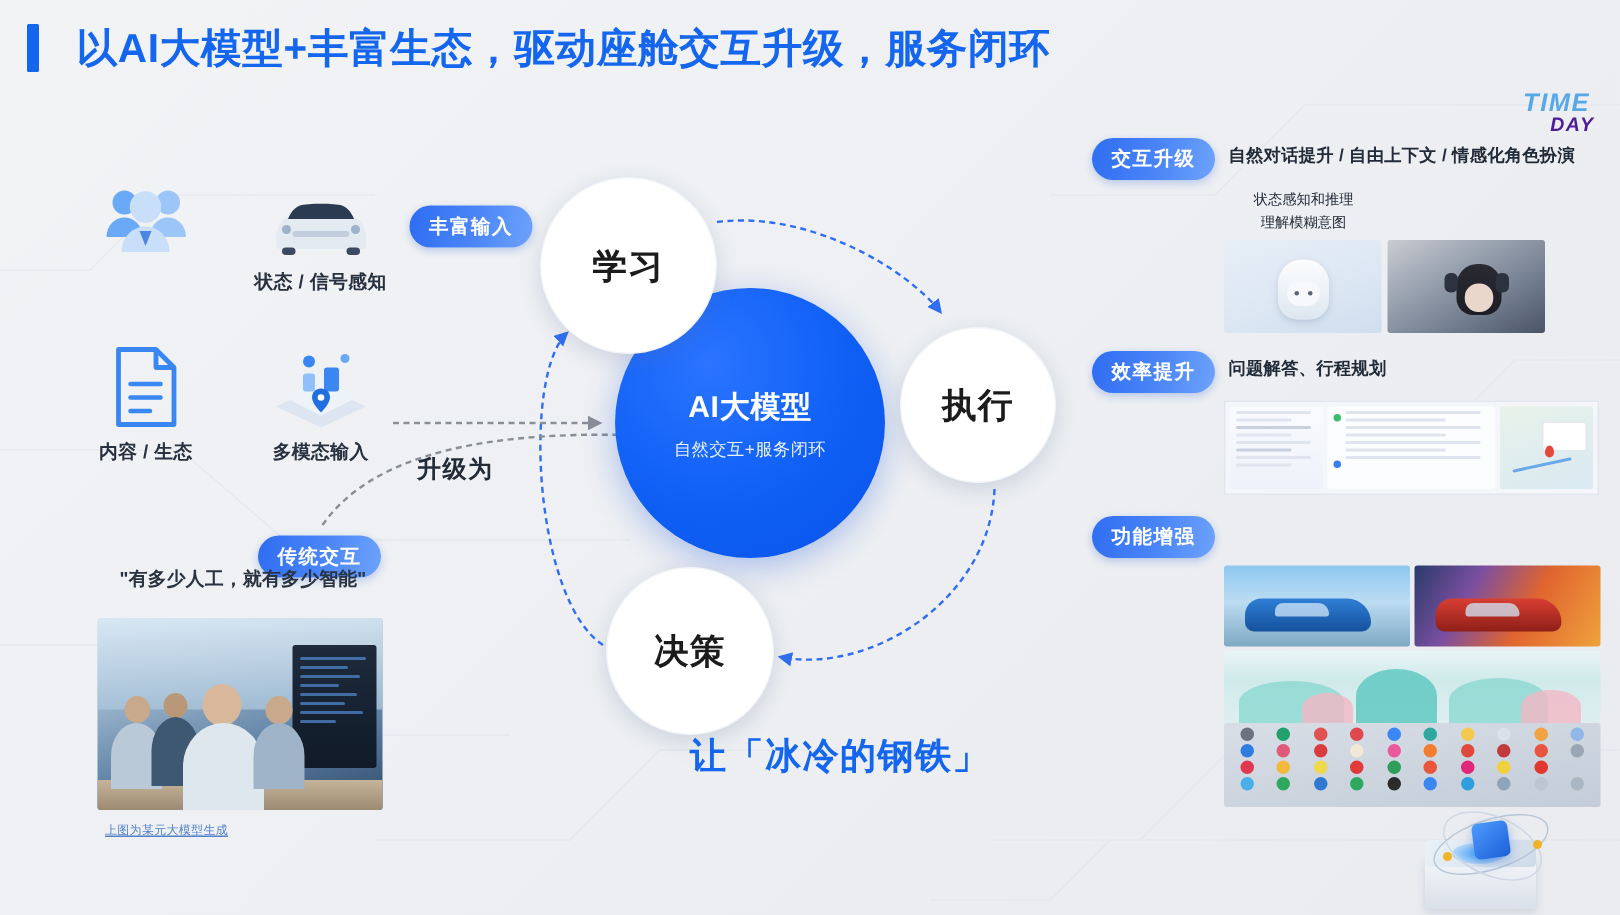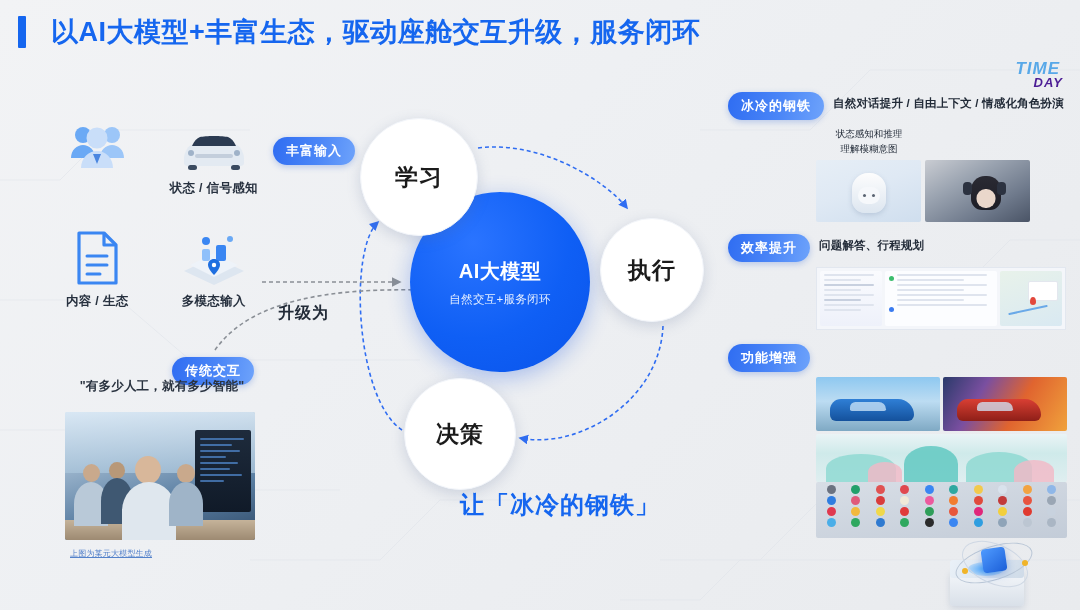--- a/index.html
+++ b/index.html
@@ -292,21 +292,21 @@
   <div class="core-sub">自然交互+服务闭环</div>
 </div>
 <div class="node node-learn">学习</div>
 <div class="node node-exec">执行</div>
 <div class="node node-dec">决策</div>
 
 <div class="rcol">
 
   <div class="rsec">
     <div class="rsec-head">
-      <div class="badge">冰冷的钢铁</div>
+      <div class="badge">交互升级</div>
       <div class="rsec-cap">自然对话提升 / 自由上下文 / 情感化角色扮演</div>
     </div>
     <div class="sub-labels">
       <div class="sub-col">状态感知和推理<br>理解模糊意图</div>
     </div>
     <div class="shots">
       <div class="shot shot-mascot">
         <div class="mascot-body">
           <div class="mascot-face">
             <div class="mascot-eye" style="left:5px"></div>

